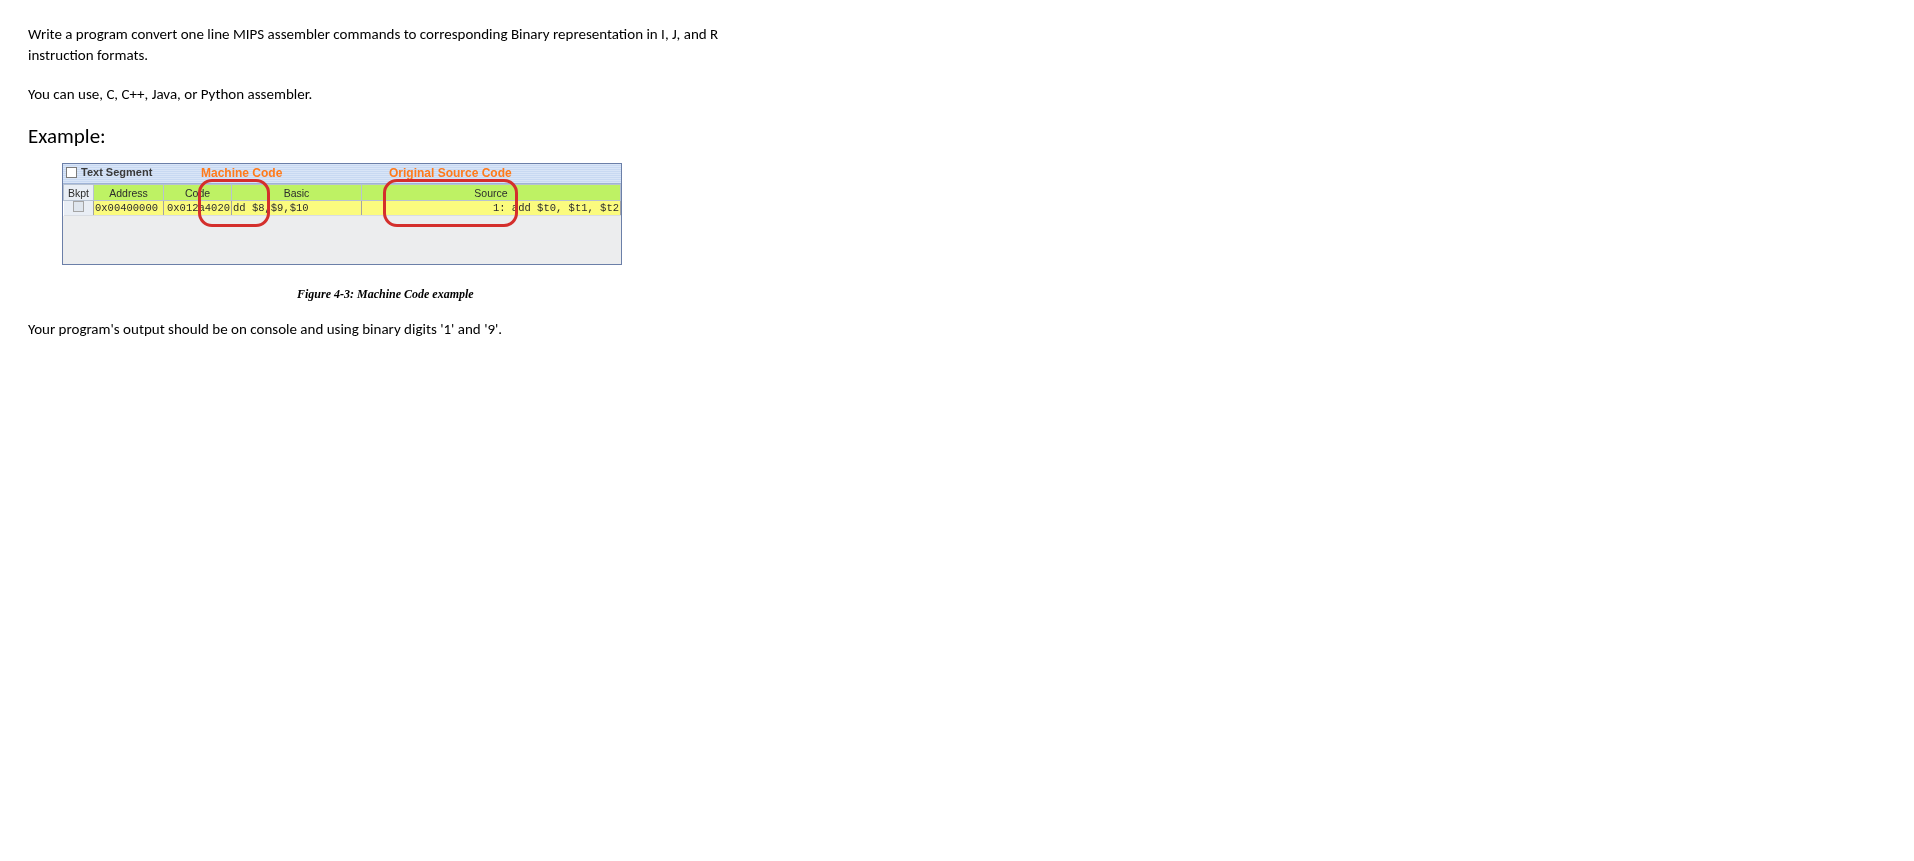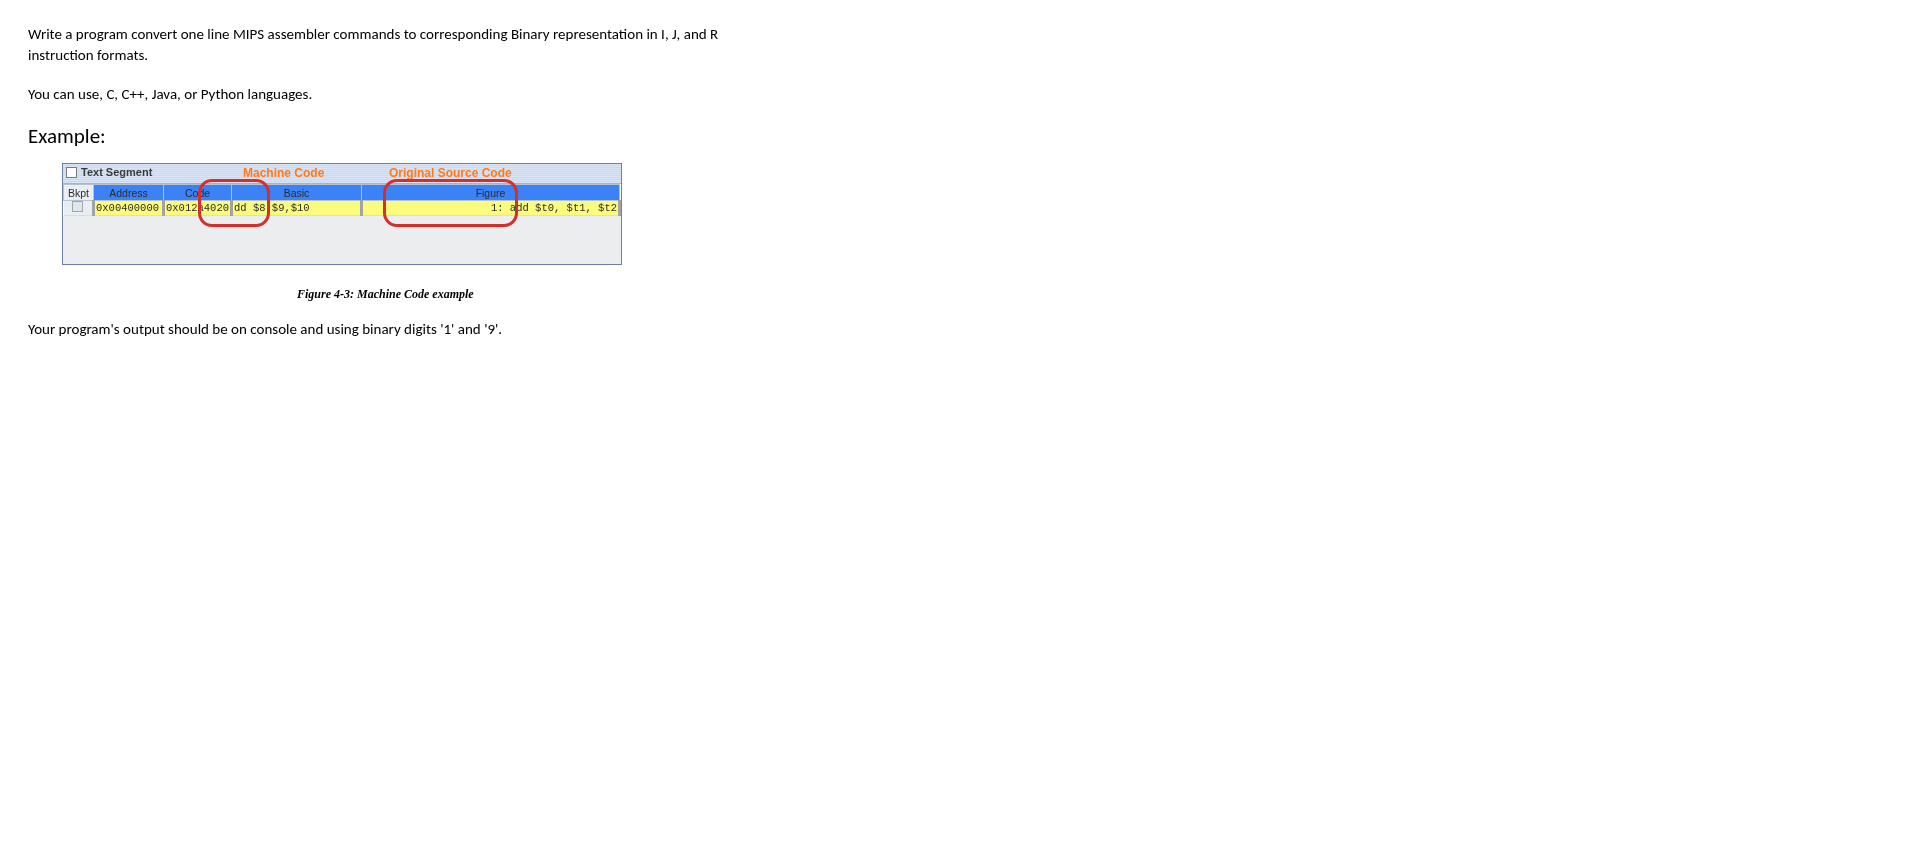--- a/index.html
+++ b/index.html
@@ -62,21 +62,21 @@
       background: #fff;
       display: inline-block;
     }
     .orange-label {
       position: absolute;
       top: 2px;
       color: #ff7a1a;
       font-size: 12px;
       font-weight: bold;
     }
-    .orange-label.l1 { left: 138px; margin-left: 42px; }
+    .orange-label.l1 { left: 138px; }
     .orange-label.l2 { left: 326px; }
     .red-circle {
       position: absolute;
       border: 3px solid #d42f2c;
       border-radius: 14px;
       pointer-events: none;
     }
     .red-circle.c1 {
       top: 15px;
       left: 135px;
@@ -89,30 +89,30 @@
       width: 135px;
       height: 48px;
     }
     .ts-table {
       width: 100%;
       border-collapse: collapse;
       font-size: 10.5px;
       background: #fff;
     }
     .ts-table th {
-      background: #3b82f6;
+      background: #bef264;
       border: 1px solid #b7c2d1;
       font-weight: normal;
       color: #2c2c2c;
       padding: 1px 4px;
       text-align: center;
       height: 16px;
     }
     .ts-table td {
-      border-right: 3px solid #a3a3a3;
+      border-right: 1px solid #a3a3a3;
       border-bottom: 1px solid #d9dde3;
       padding: 0 1px;
       font-family: 'Courier New', monospace;
       font-size: 10.5px;
       color: #2c2c2c;
       height: 14px;
       white-space: nowrap;
     }
     .ts-table .bkpt-cell {
       width: 30px;
@@ -148,42 +148,42 @@
     }
     .output-note {
       font-size: 15px;
       margin-top: 18px;
     }
   </style>
 </head>
 <body>
 
 <p class="paragraph">Write a program convert one line MIPS assembler commands to corresponding Binary representation in I, J, and R instruction formats.</p>
-<p class="paragraph">You can use, C, C++, Java, or Python languages.</p>
+<p class="paragraph">You can use, C, C++, Java, or Python assembler.</p>
 <p class="example-label">Example:</p>
 
 <div class="figure-wrap">
   <div class="text-segment-panel">
     <div class="ts-titlebar">
       <div class="ts-title-box">
         <span class="ts-checkbox-icon"></span>
         <span>Text Segment</span>
       </div>
       <div class="orange-label l1">Machine Code</div>
       <div class="orange-label l2">Original Source Code</div>
     </div>
 
     <table class="ts-table">
       <thead>
         <tr>
           <th class="bkpt-cell">Bkpt</th>
           <th class="col-address">Address</th>
           <th class="col-code">Code</th>
           <th class="col-basic">Basic</th>
-          <th class="col-source">Figure</th>
+          <th class="col-source">Source</th>
         </tr>
       </thead>
       <tbody>
         <tr>
           <td class="bkpt-cell"><span class="bkpt-box"></span></td>
           <td class="col-address">0x00400000</td>
           <td class="col-code">0x012a4020</td>
           <td class="col-basic">dd $8,$9,$10</td>
           <td class="col-source">1: add $t0, $t1, $t2</td>
         </tr>

